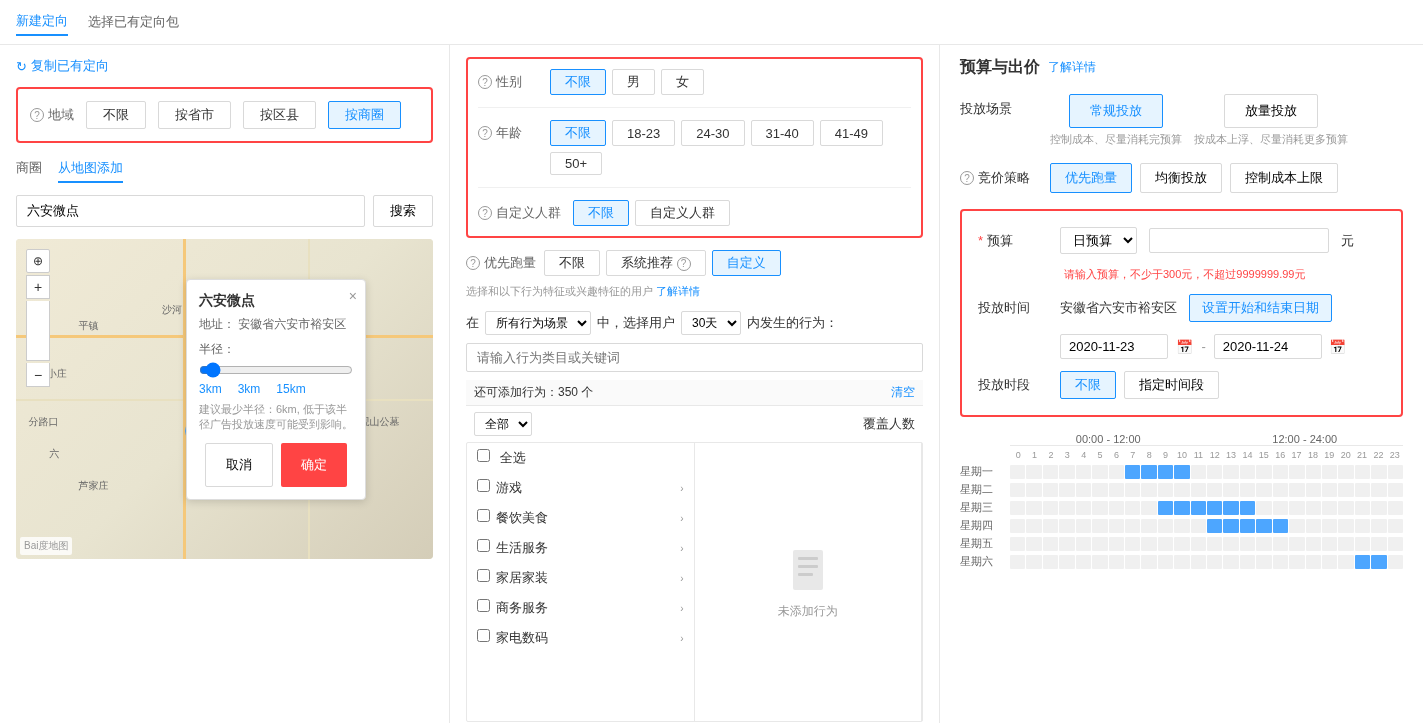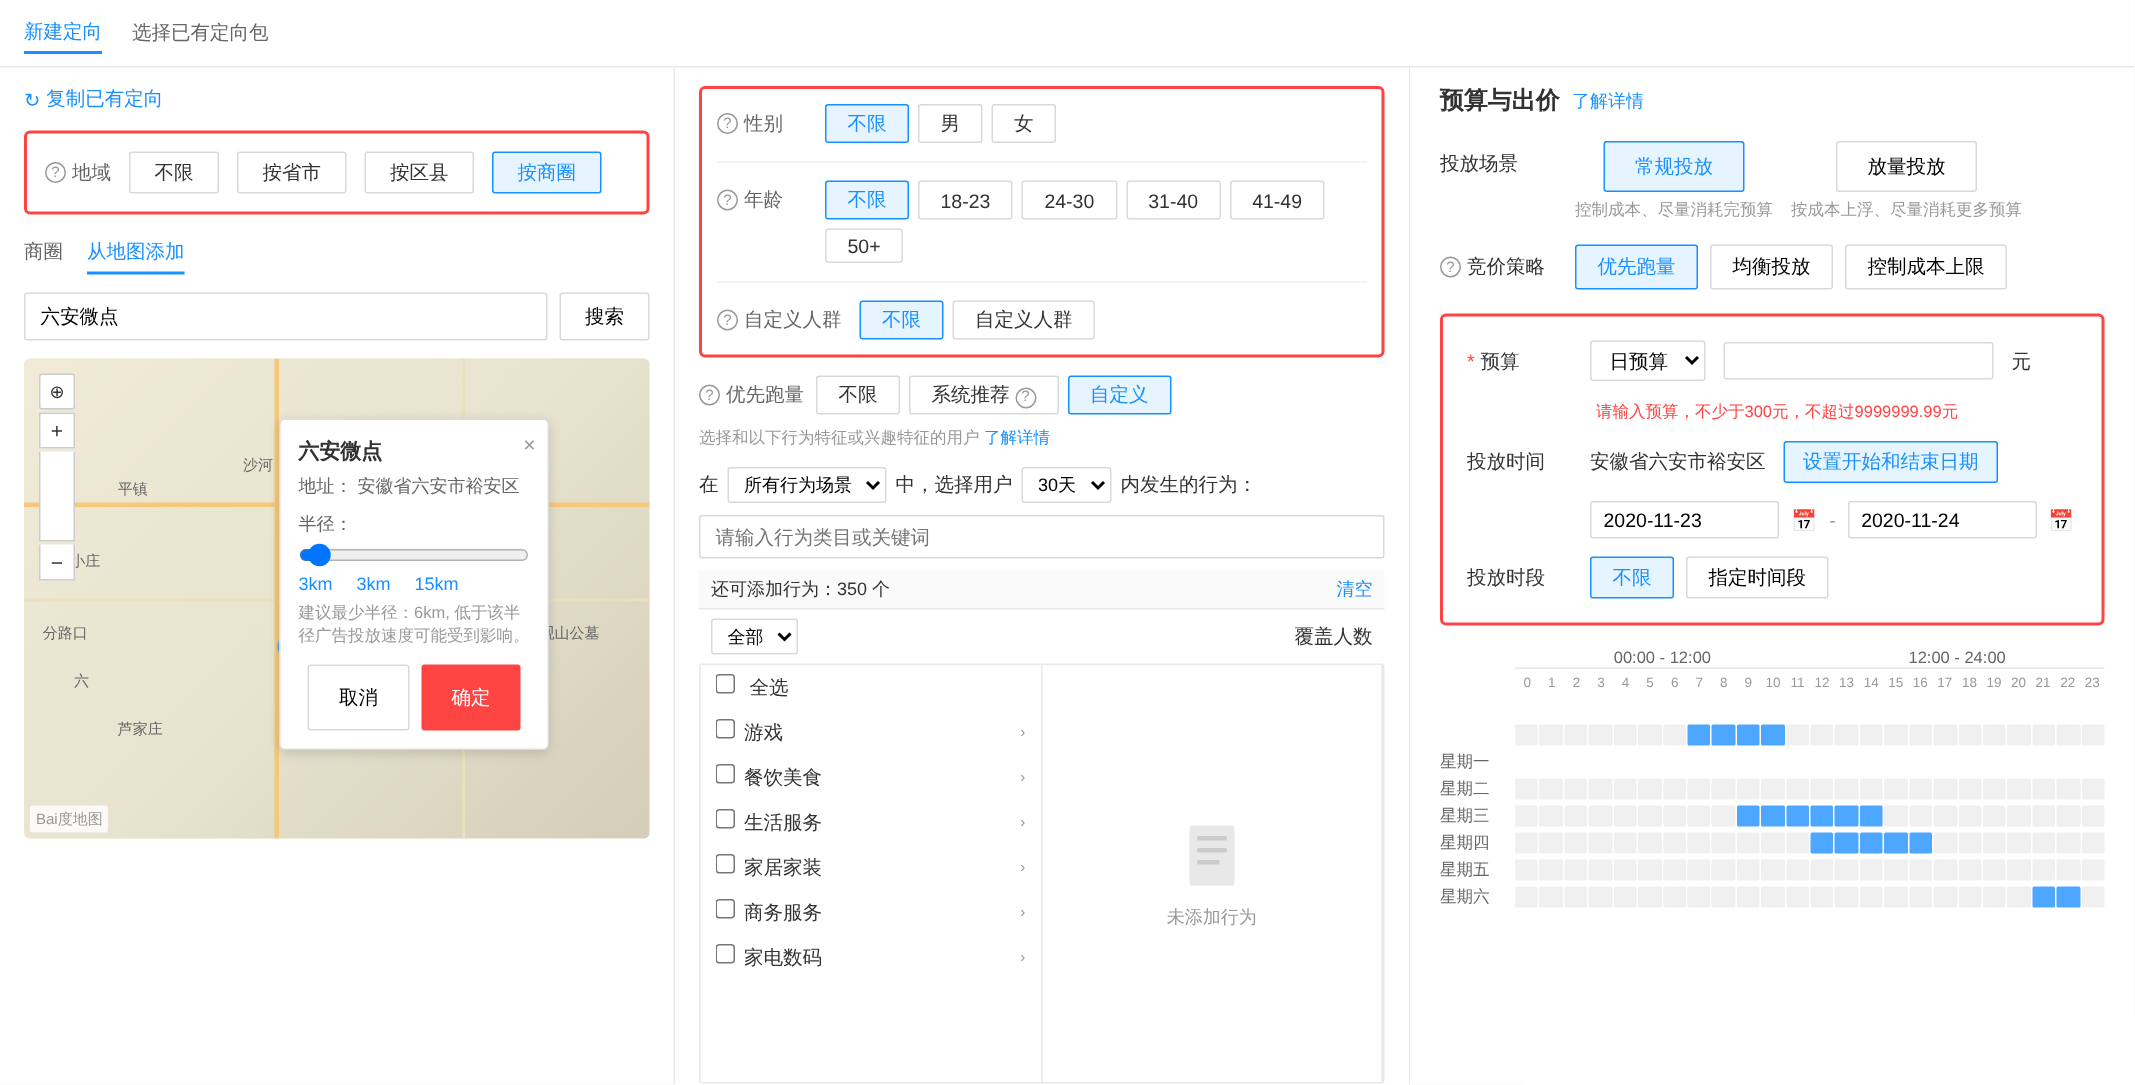--- a/index.html
+++ b/index.html
@@ -138,21 +138,21 @@
     .budget-select { padding: 4px 8px; border: 1px solid #d9d9d9; border-radius: 2px; font-size: 13px; background: #fff; }
     .budget-input { padding: 4px 8px; border: 1px solid #d9d9d9; border-radius: 2px; font-size: 13px; width: 180px; }
     .budget-unit { font-size: 13px; color: #333; }
     .budget-tip { font-size: 11px; color: #ff4444; margin-left: 4px; }
     .budget-label { min-width: 70px; font-size: 13px; color: #333; display: flex; align-items: center; gap: 4px; }
     .date-text { font-size: 13px; color: #333; }
     .date-btn { padding: 4px 12px; background: #e6f4ff; border: 1px solid #1890ff; color: #1890ff; border-radius: 2px; cursor: pointer; font-size: 13px; }
     
     
     .date-inputs { display: flex; align-items: center; gap: 8px; margin-bottom: 12px; }
-    .date-input { padding: 4px 8px; border: 1px solid #d9d9d9; border-radius: 2px; font-size: 13px; width: 126px; }
+    .date-input { padding: 4px 8px; border: 1px solid #d9d9d9; border-radius: 2px; font-size: 13px; width: 108px; }
     .date-sep { color: #999; }
     .cal-icon { color: #999; font-size: 14px; }
     
     
     .timeslot-row { display: flex; align-items: center; gap: 12px; }
     .timeslot-options { display: flex; gap: 8px; }
     .timeslot-btn { padding: 4px 14px; border: 1px solid #d9d9d9; border-radius: 2px; background: #fff; cursor: pointer; font-size: 13px; }
     .timeslot-btn.active { background: #e6f4ff; border-color: #1890ff; color: #1890ff; }
     
     
@@ -516,21 +516,21 @@
               <div style="flex: 1 1 0%; text-align: center; font-size: 9px; color: rgb(153, 153, 153);">19</div>
               <div style="flex: 1 1 0%; text-align: center; font-size: 9px; color: rgb(153, 153, 153);">20</div>
               <div style="flex: 1 1 0%; text-align: center; font-size: 9px; color: rgb(153, 153, 153);">21</div>
               <div style="flex: 1 1 0%; text-align: center; font-size: 9px; color: rgb(153, 153, 153);">22</div>
               <div style="flex: 1 1 0%; text-align: center; font-size: 9px; color: rgb(153, 153, 153);">23</div>
             </div>
         </div>
 
         <div id="schedule-rows">
             <div style="display: flex; align-items: center; margin-bottom: 3px;">
-              <div style="width: 50px; font-size: 11px; color: rgb(102, 102, 102); flex-shrink: 0; margin-top: 36px;">星期一</div>
+              <div style="width: 50px; font-size: 11px; color: rgb(102, 102, 102); flex-shrink: 0;">星期一</div>
               <div style="display: flex; flex: 1 1 0%; gap: 1px;">
                 <div style="height: 14px; flex: 1 1 0%; border-radius: 1px; cursor: pointer; background: rgb(240, 240, 240);"></div>
                 <div style="height: 14px; flex: 1 1 0%; border-radius: 1px; cursor: pointer; background: rgb(240, 240, 240);"></div>
                 <div style="height: 14px; flex: 1 1 0%; border-radius: 1px; cursor: pointer; background: rgb(240, 240, 240);"></div>
                 <div style="height: 14px; flex: 1 1 0%; border-radius: 1px; cursor: pointer; background: rgb(240, 240, 240);"></div>
                 <div style="height: 14px; flex: 1 1 0%; border-radius: 1px; cursor: pointer; background: rgb(240, 240, 240);"></div>
                 <div style="height: 14px; flex: 1 1 0%; border-radius: 1px; cursor: pointer; background: rgb(240, 240, 240);"></div>
                 <div style="height: 14px; flex: 1 1 0%; border-radius: 1px; cursor: pointer; background: rgb(240, 240, 240);"></div>
                 <div style="height: 14px; flex: 1 1 0%; border-radius: 1px; cursor: pointer; background: rgb(77, 166, 255);"></div>
                 <div style="height: 14px; flex: 1 1 0%; border-radius: 1px; cursor: pointer; background: rgb(77, 166, 255);"></div>

